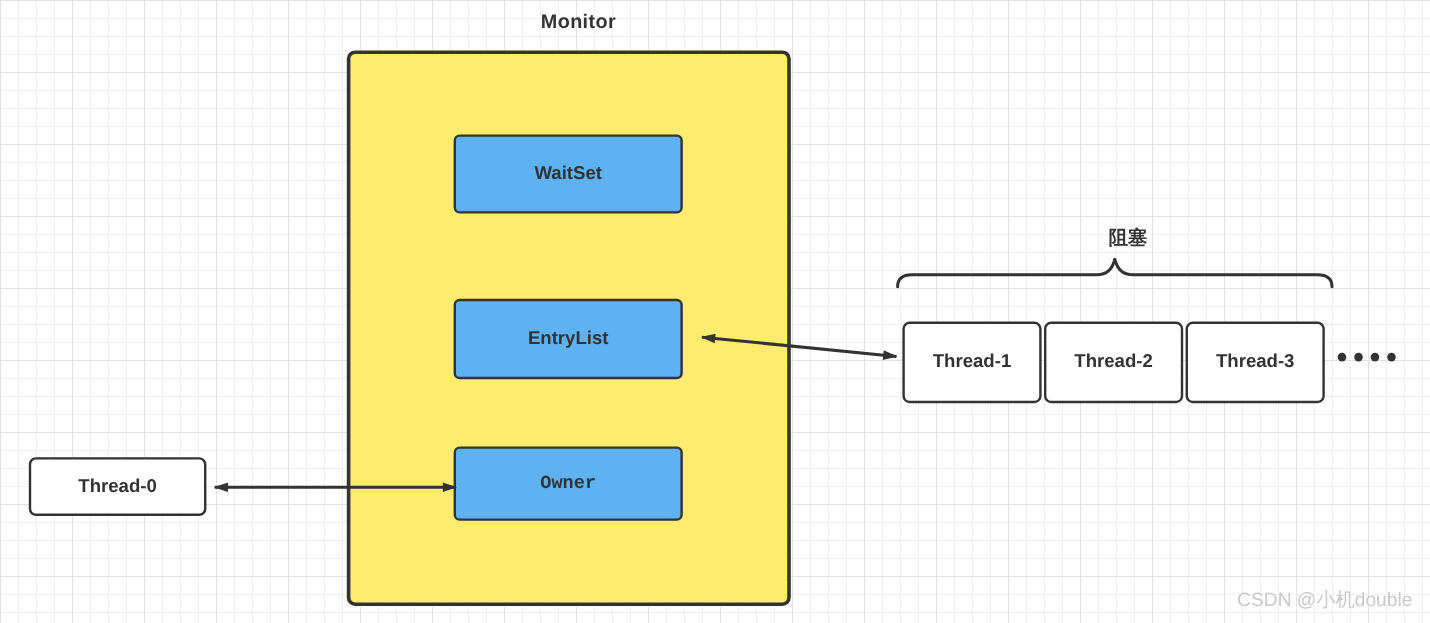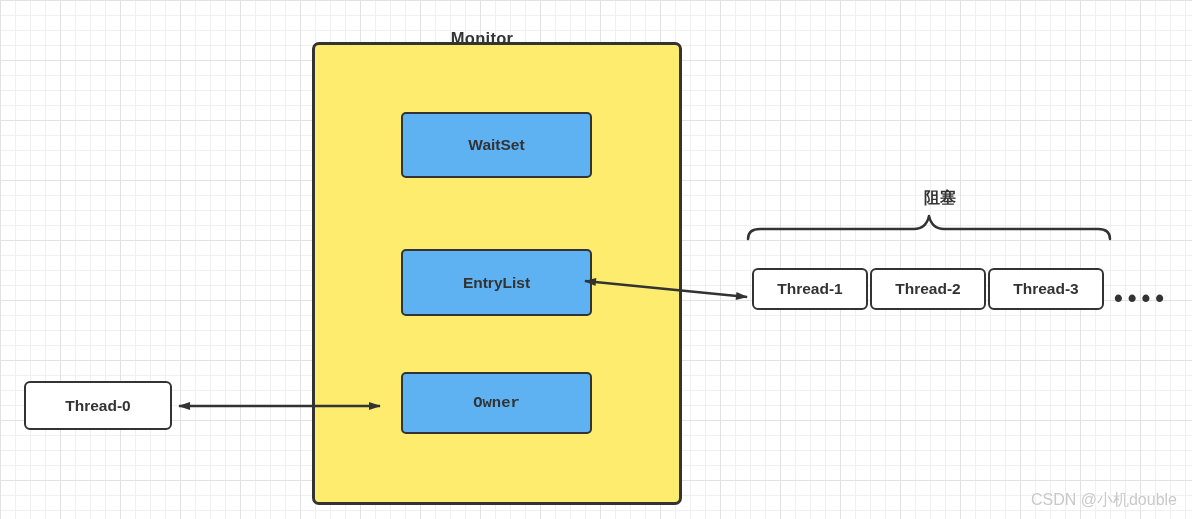--- a/index.html
+++ b/index.html
@@ -24,25 +24,25 @@
       linear-gradient(to right, var(--grid-minor) 1px, transparent 1px),
       linear-gradient(to bottom, var(--grid-minor) 1px, transparent 1px);
     background-size:60px 60px,60px 60px,15px 15px,15px 15px;
   }
   .overlay{position:absolute;left:0;top:0;width:1192px;height:519px;z-index:5;pointer-events:none;}
   .arrow{stroke:var(--stroke);stroke-width:2.5;}
   .arrowhead{fill:var(--stroke);}
   .brace{stroke:var(--stroke);stroke-width:2.5;fill:none;stroke-linecap:round;stroke-linejoin:round;}
 
   .monitor-title{
-    position:absolute;left:297px;top:29px;width:370px;height:22px;
+    position:absolute;left:297px;top:9px;width:370px;height:22px;
     text-align:center;font-size:16.5px;font-weight:bold;letter-spacing:.3px;
   }
   .monitor-box{
-    position:absolute;left:312px;top:42px;width:370px;height:463px;
+    position:absolute;left:289px;top:42px;width:370px;height:463px;
     background:var(--monitor-fill);
     border:3px solid var(--stroke);border-radius:7px;
     z-index:1;
   }
   .blue-box{
     position:absolute;left:86px;width:191px;
     background:var(--inner-box-fill);
     border:2.5px solid var(--stroke);border-radius:5px;
     display:flex;align-items:center;justify-content:center;
     font-size:15.5px;font-weight:bold;
@@ -55,21 +55,21 @@
     background:var(--thread-box-fill);
     border:2.5px solid var(--stroke);border-radius:6px;
     display:flex;align-items:center;justify-content:center;
     font-size:15.5px;font-weight:bold;
     z-index:2;
   }
   .thread0{position:absolute;left:24px;top:381px;width:148px;height:49px;text-align:center;}
   .thread-row{
     position:absolute;left:752px;top:268px;display:flex;gap:2px;z-index:2;
   }
-  .thread-row .thread-box{width:116px;height:42px;}
+  .thread-row .thread-box{width:116px;height:68px;}
 
   .blocked-label{
     position:absolute;left:855px;top:188px;width:150px;height:22px;
     text-align:center;font-size:16px;font-weight:bold;padding-left:20px;
   }
   .ellipsis{
     position:absolute;left:1114px;top:282px;width:72px;height:32px;
     font-size:25px;font-weight:bold;letter-spacing:5px;line-height:32px;
     white-space:nowrap;
   }

